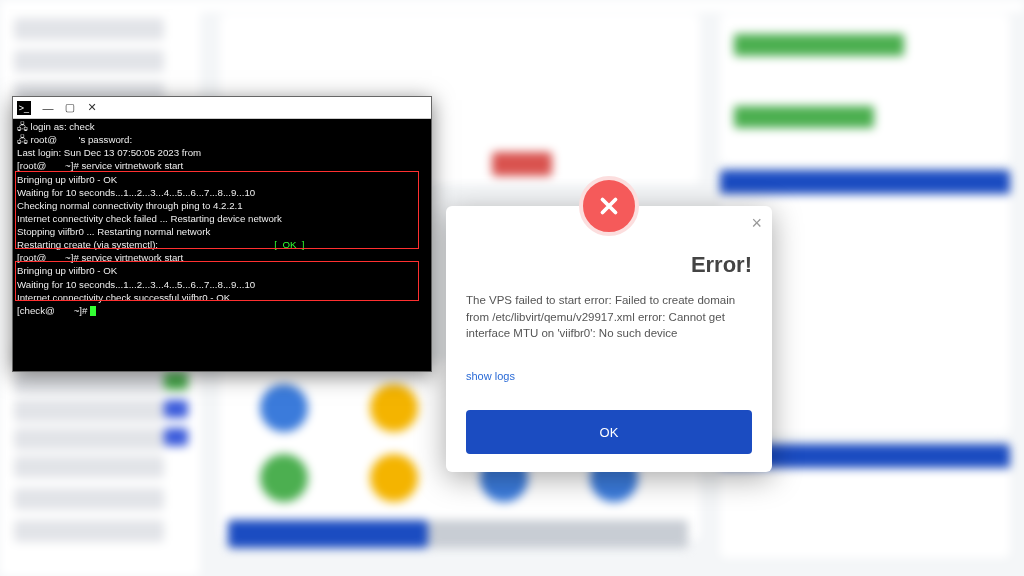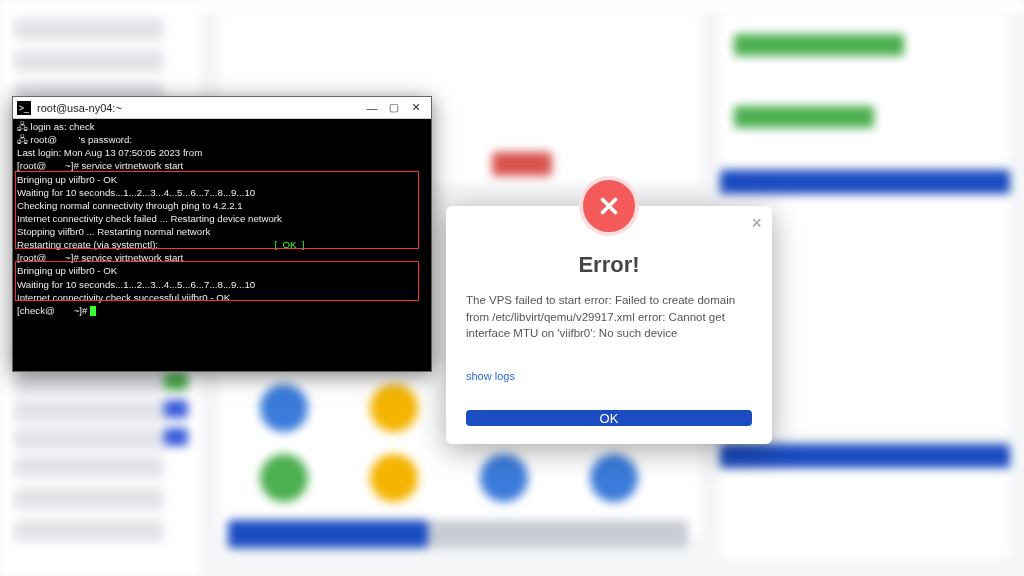--- a/index.html
+++ b/index.html
@@ -44,24 +44,24 @@
 .terminal-body .ok { color:#3f3; }
 .terminal-body .box1 { position:absolute; left:2px; top:52px; width:404px; height:78px; border:1px solid #ff3030; pointer-events:none;}
 .terminal-body .box2 { position:absolute; left:2px; top:142px; width:404px; height:40px; border:1px solid #ff3030; pointer-events:none;}
 .terminal-body .cursor { display:inline-block; width:6px; height:10px; background:#3f3; vertical-align:middle;}
 
 
 .modal { position:absolute; left:446px; top:206px; width:326px; background:#fff; border-radius:6px; box-shadow:0 6px 30px rgba(0,0,0,0.35); padding:46px 20px 18px; }
 .modal .xcircle { position:absolute; left:50%; top:-30px; transform:translateX(-50%); width:60px; height:60px; background:#f55a5a; border:4px solid #fcdede; border-radius:50%; display:flex; align-items:center; justify-content:center; }
 .modal .xcircle svg { width:26px; height:26px; }
 .modal .close { position:absolute; right:10px; top:8px; font-size:18px; color:#999; cursor:pointer; line-height:1; }
-.modal h2 { text-align:center; font-size:22px; font-weight:600; color:#444; margin-bottom:14px;}
+.modal h2 { text-align:right; font-size:22px; font-weight:600; color:#444; margin-bottom:14px;}
 .modal .msg { font-size:11.5px; color:#555; line-height:1.45; margin-bottom:24px;}
 .modal .showlogs { font-size:11px; color:#2a6ad6; text-decoration:none; cursor:pointer; display:inline-block; margin-bottom:28px;}
-.modal .okbtn { display:block; width:100%; height:16px; background:#1b4cc1; color:#fff; border:none; border-radius:4px; font-size:13px; font-weight:500; cursor:pointer;}
+.modal .okbtn { display:block; width:100%; height:44px; background:#1b4cc1; color:#fff; border:none; border-radius:4px; font-size:13px; font-weight:500; cursor:pointer;}
 
 
 .watermark { position:absolute; right:268px; top:296px; width:130px; text-align:center; pointer-events:none; opacity:0.85;}
 .watermark svg { width:48px; height:48px;}
 .watermark .t { font-size:13px; letter-spacing:2px; font-weight:700; color:#1a2a3a;}
 </style>
 </head>
 <body>
 
 <div class="bg">
@@ -102,28 +102,27 @@
       <div class="ic i7"></div>
       <div class="ic i8"></div>
   </div>
   <div class="bluestrip"></div>
     <div class="graystrip"></div>
 </div>
 
 <div class="terminal-window">
   <div class="terminal-titlebar">
     <span class="ticon">&gt;_</span>
-    <span class="title">root@usa-ny04:~</span>
     <span class="btn">—</span>
     <span class="btn">▢</span>
     <span class="btn">✕</span>
   </div>
   <div class="terminal-body"><span>🖧 </span><span>login as: check</span>
 <span>🖧 </span><span>root@        's password:</span>
-<span>Last login: Mon Aug 13 07:50:05 2023 from</span>
+<span>Last login: Sun Dec 13 07:50:05 2023 from</span>
 <span>[root@       ~]# service virtnetwork start</span>
 <span>Bringing up viifbr0 - OK</span>
 <span>Waiting for 10 seconds...1...2...3...4...5...6...7...8...9...10</span>
 <span>Checking normal connectivity through ping to 4.2.2.1</span>
 <span>Internet connectivity check failed ... Restarting device network</span>
 <span>Stopping viifbr0 ... Restarting normal network</span>
 <span>Restarting create (via systemctl):</span>                    <span class="ok">[  OK  ]</span>
 <span>[root@       ~]# service virtnetwork start</span>
 <span>Bringing up viifbr0 - OK</span>
 <span>Waiting for 10 seconds...1...2...3...4...5...6...7...8...9...10</span>

